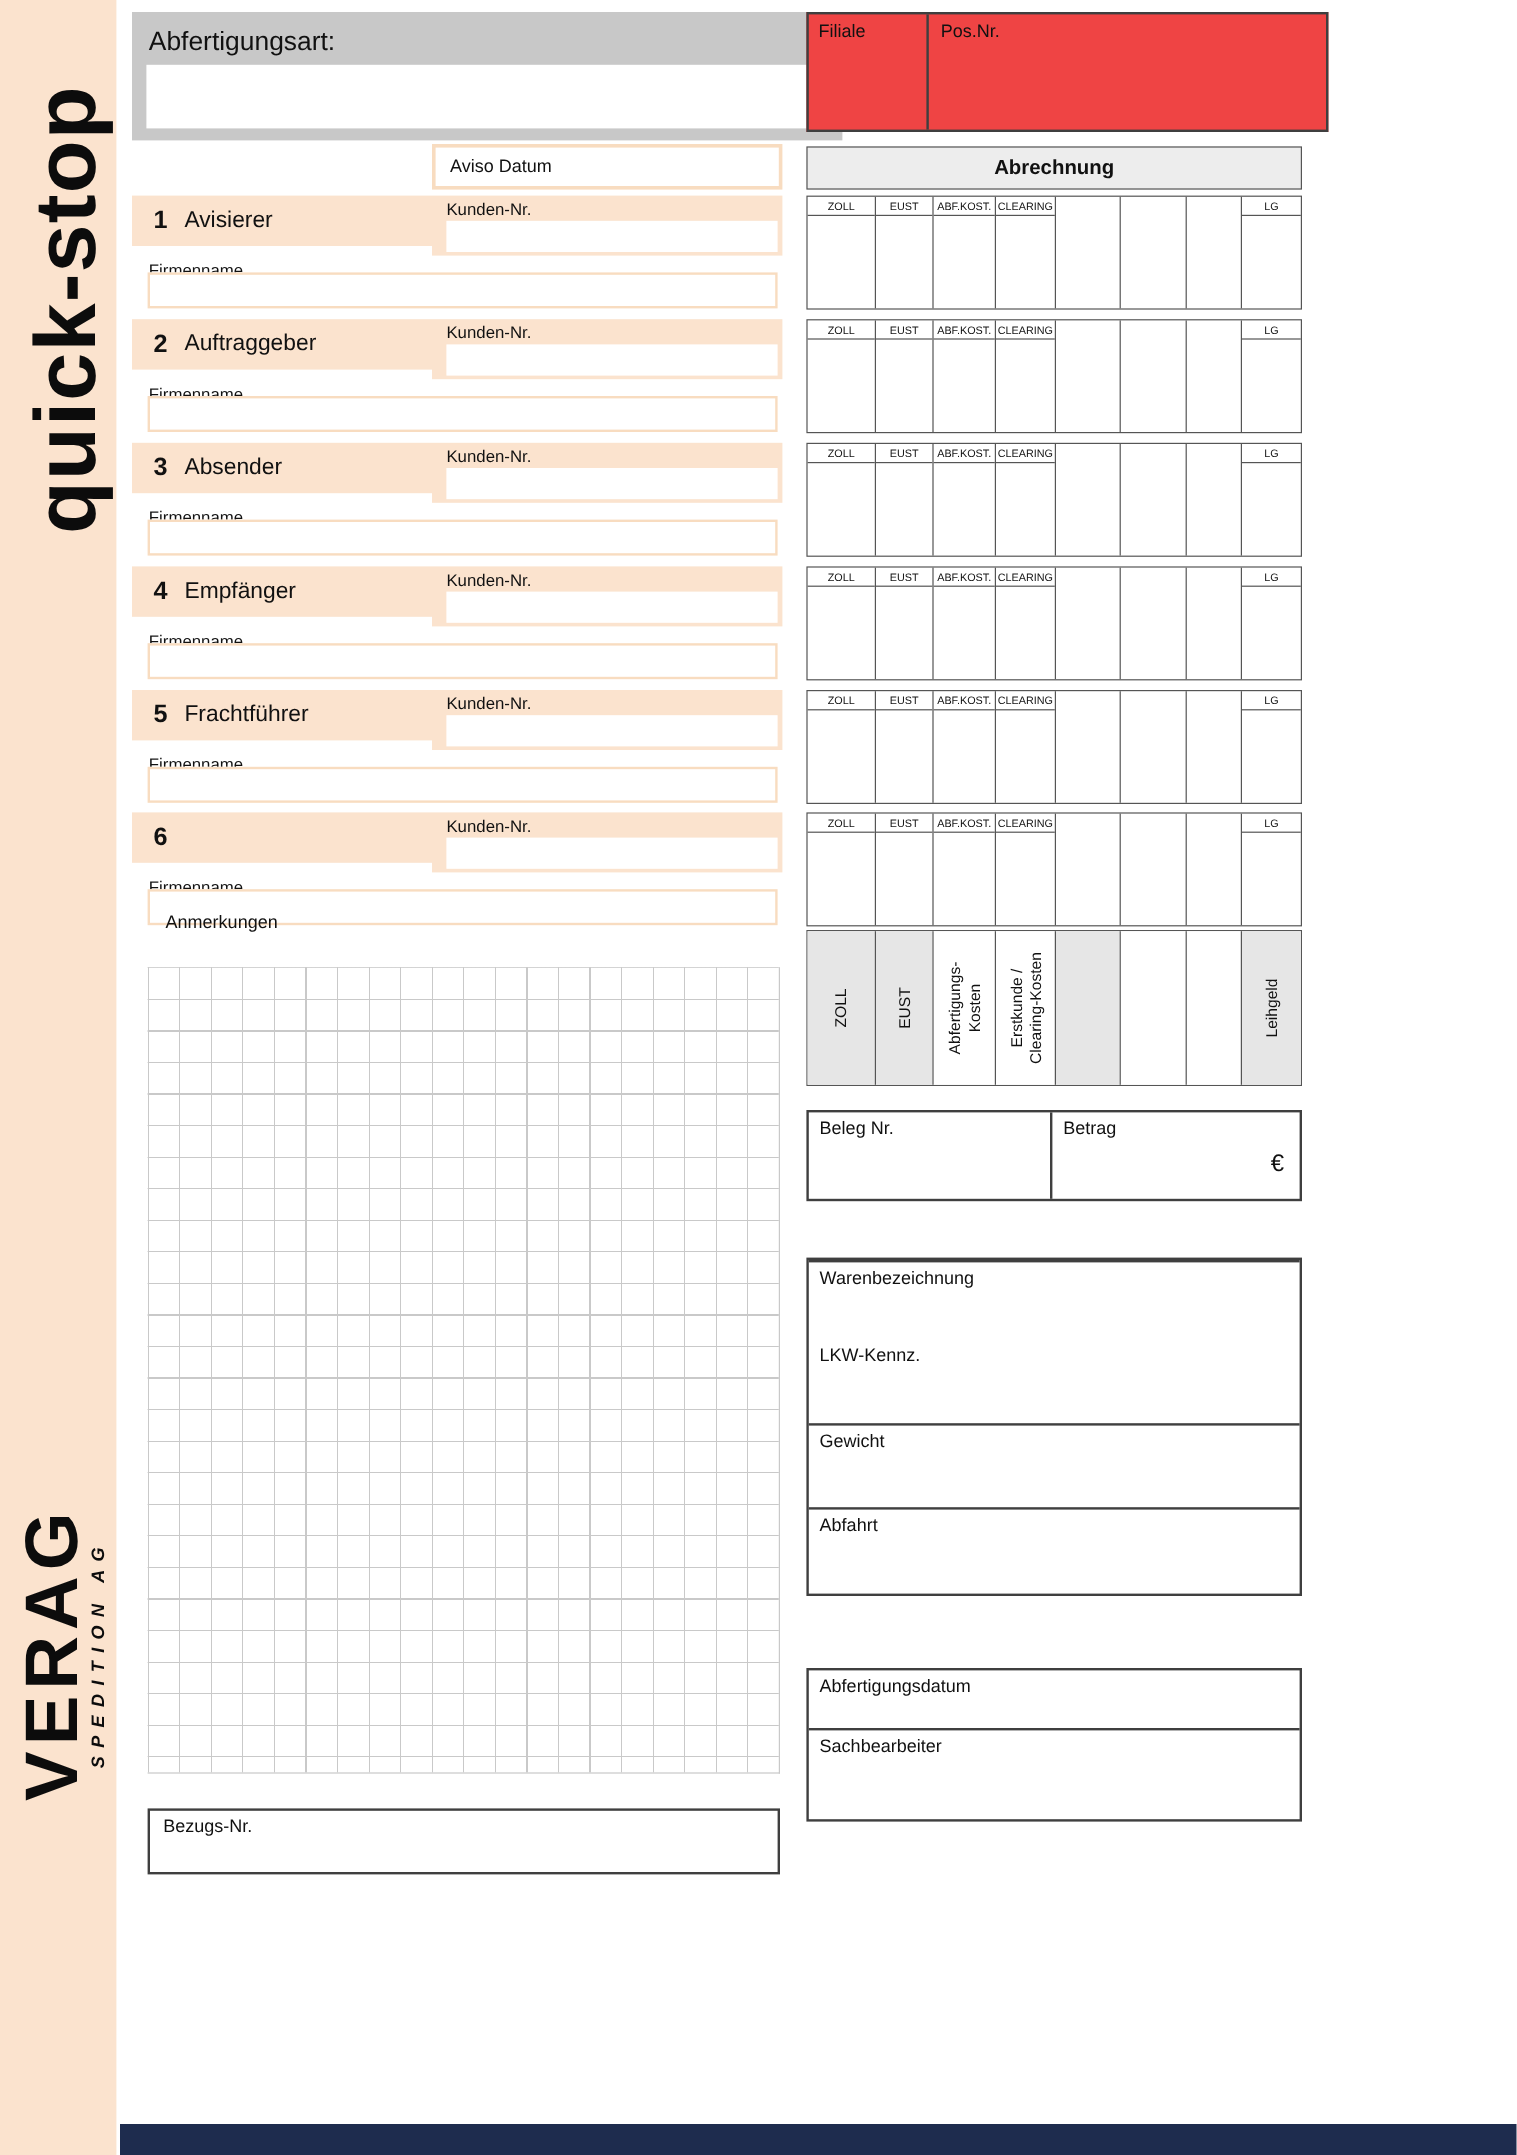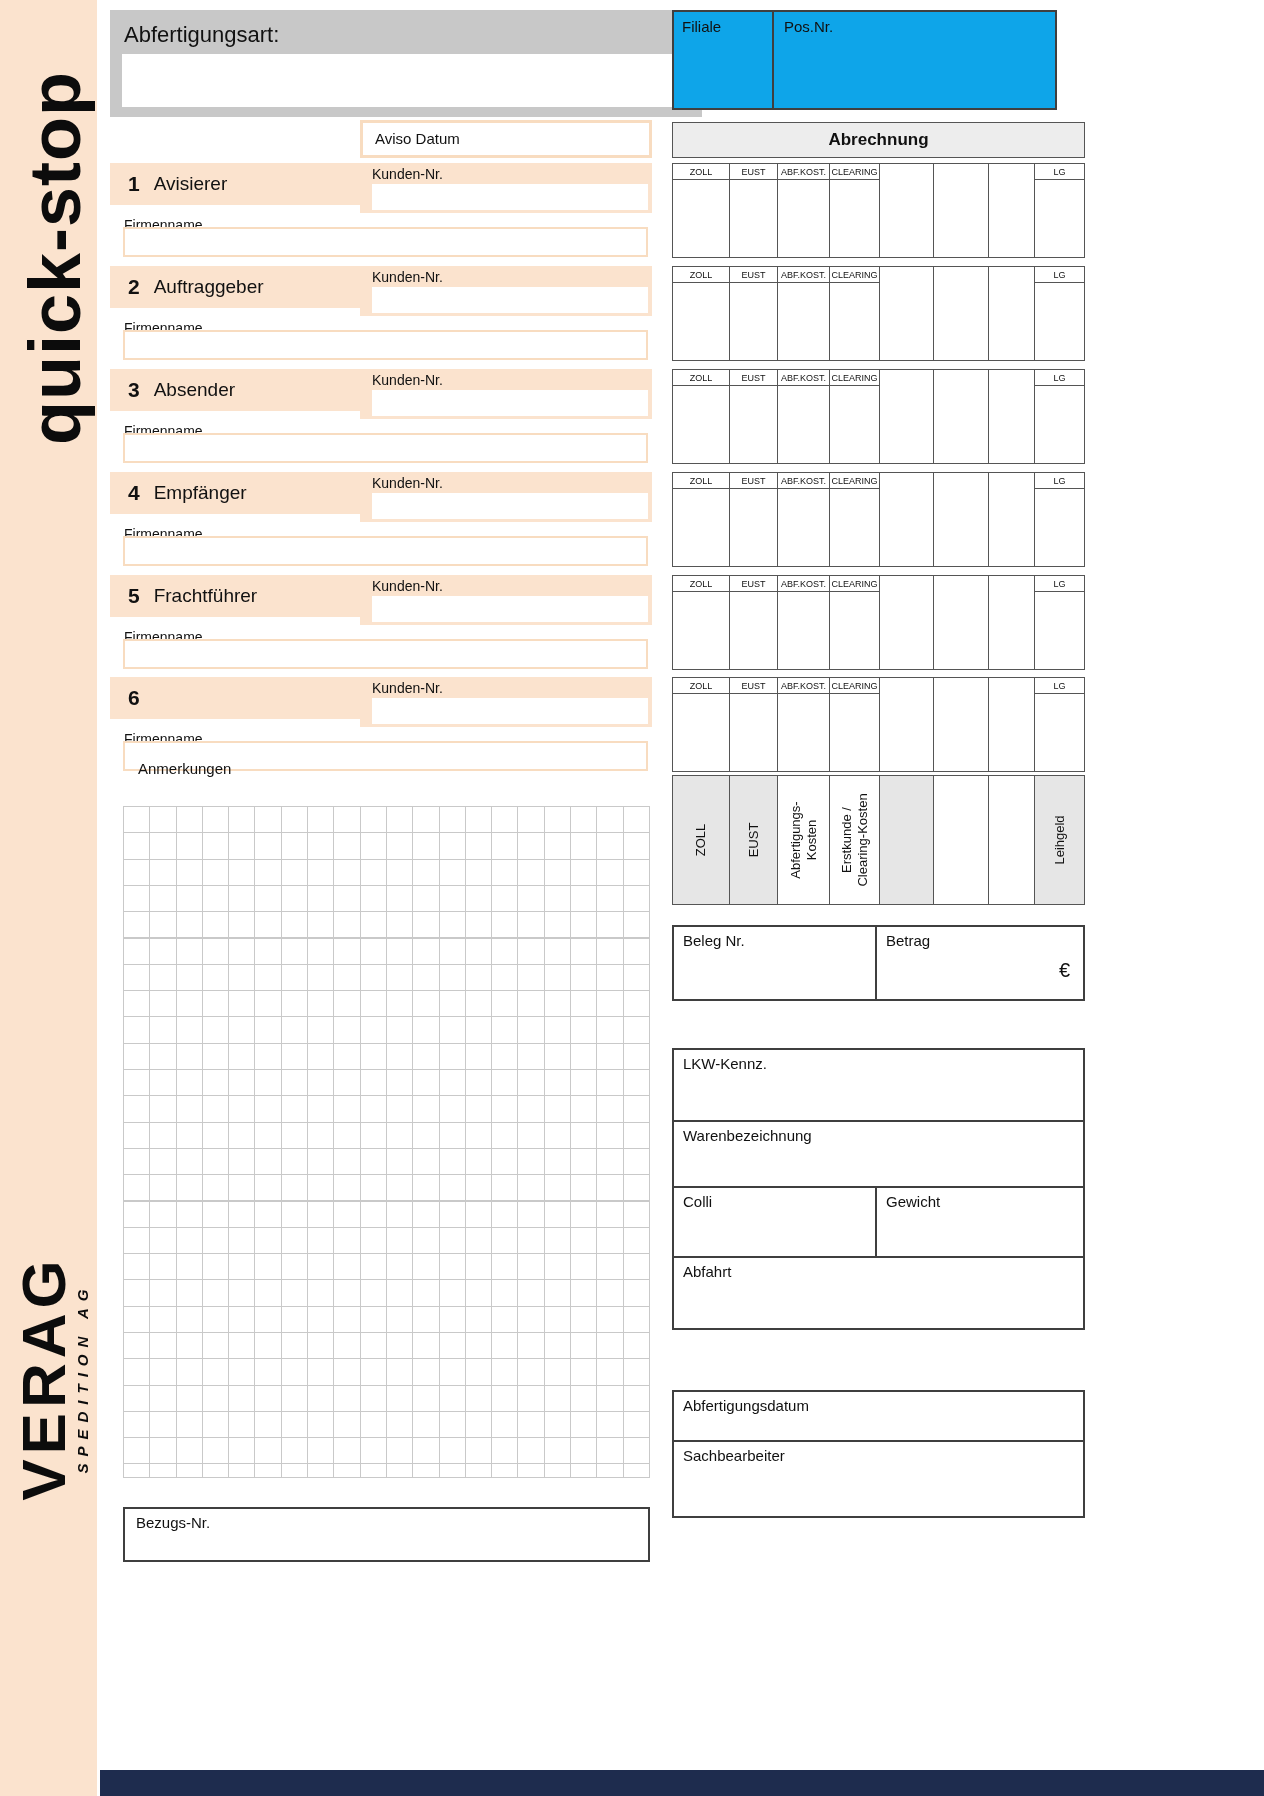--- a/index.html
+++ b/index.html
@@ -21,21 +21,21 @@
     text-align:center; white-space:nowrap;
   }
   .verag-name { font-size:62px; font-weight:800; letter-spacing:5px; line-height:.95; color:#0c0c0c; }
   .verag-sub  { font-size:15px; font-weight:700; font-style:italic; letter-spacing:7px; color:#0c0c0c; }
 
   
   .abfart-box { position:absolute; left:110px; top:10px; width:592px; height:107px; background:var(--header_gray,#c8c8c8); }
   .abfart-label { padding:12px 0 0 14px; font-size:22px; }
   .abfart-input { position:absolute; left:12px; right:7px; top:44px; bottom:10px; background:#fff; }
 
-  .filiale-box { position:absolute; left:672px; top:10px; width:385px; height:100px; border:2px solid var(--line_dark,#3f3f3f); background:#0ea5e9; display:flex; }
+  .filiale-box { position:absolute; left:672px; top:10px; width:435px; height:100px; border:2px solid var(--line_dark,#3f3f3f); background:#ef4444; display:flex; }
   .filiale-cell { flex:0 0 100px; border-right:2px solid var(--line_dark,#3f3f3f); padding:6px 8px; font-size:15px; }
   .posnr-cell { flex:1; padding:6px 10px; font-size:15px; }
 
   .aviso-box { position:absolute; left:360px; top:120px; width:292px; height:38px; background:#fff; border:3px solid var(--peach_border,#f8dcc0); }
   .aviso-label { padding:7px 0 0 12px; font-size:15px; }
 
   .abrechnung-hdr { position:absolute; left:672px; top:122px; width:413px; height:36px; background:var(--panel_gray,#ededed);
     border:1px solid var(--table_line,#555); display:flex; align-items:center; justify-content:center;
     font-size:17px; font-weight:600; }
 
@@ -425,28 +425,27 @@
 
   <div class="beleg-row">
     <div class="beleg-cell">Beleg Nr.</div>
     <div class="betrag-cell">
       <span>Betrag</span>
       <span class="euro">€</span>
     </div>
   </div>
 
   <div class="lkw-block">
+    <div class="lkw-r r-waren">
+        <div class="blabel">Warenbezeichnung</div>
+      </div>
     <div class="lkw-r r-lkw">
         <div class="blabel">LKW-Kennz.</div>
       </div>
-    <div class="lkw-r r-waren">
-        <div class="blabel">Warenbezeichnung</div>
-      </div>
     <div class="lkw-r r-split r-colli">
-      <div class="split-l">Colli</div>
       <div class="split-r">Gewicht</div>
     </div>
     <div class="lkw-r r-split r-ankunft">
       <div class="split-r">Abfahrt</div>
     </div>
   </div>
 
   <div class="abf-block">
     <div class="r-abfdatum">Abfertigungsdatum</div>
     <div class="r-sach">Sachbearbeiter</div>

